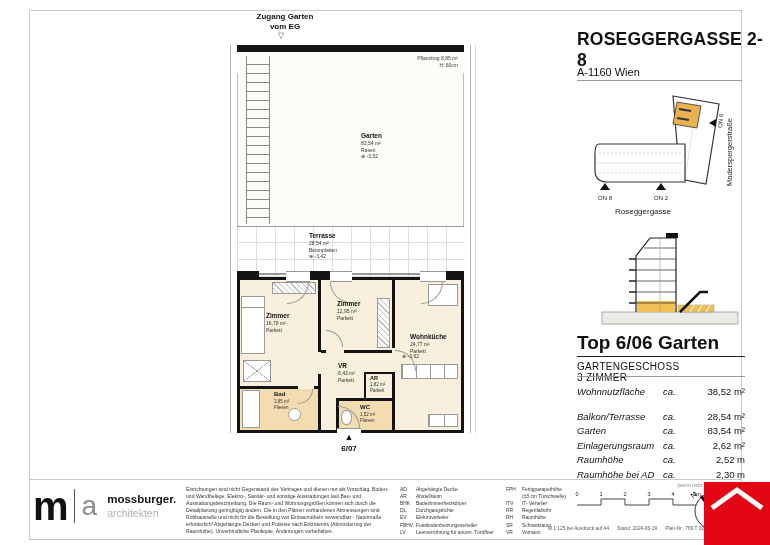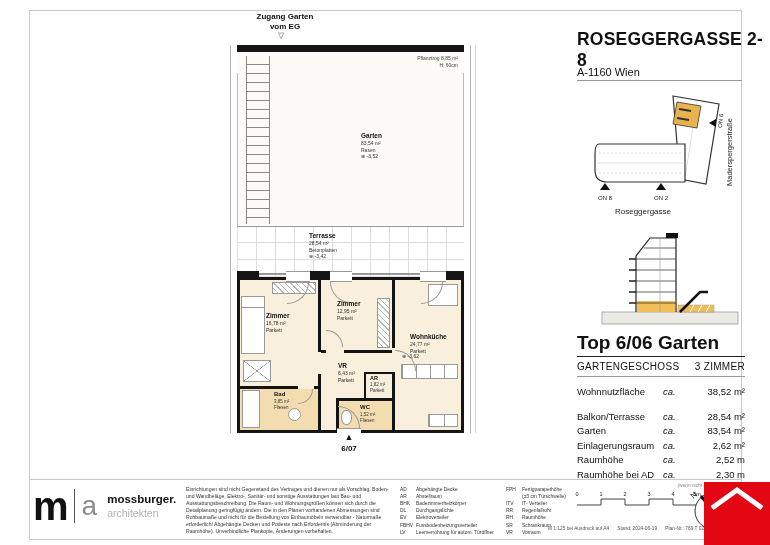--- a/index.html
+++ b/index.html
@@ -40,24 +40,24 @@
   .marker-tri{font-size:9px;color:#111;line-height:1;}
   .unitmark{font-size:8px;font-weight:bold;text-align:center;}
   .winline{position:absolute;background:#999;}
 
   
   .h-title{font-size:17.5px;font-weight:bold;letter-spacing:.2px;}
   .h-sub{font-size:11px;}
   .rule{position:absolute;border-top:1px solid #999;}
   .rule.dark{border-top:1.4px solid #222;}
   .unit-title{font-size:19px;font-weight:bold;}
-  .fl-row{display:flex;justify-content:space-between;font-size:10px;letter-spacing:.3px;}
+  .fl-row{display:flex;justify-content:space-between;font-size:10px;letter-spacing:.3px;flex-direction:column;}
   .tbl{width:168px;}
   .trow{display:flex;align-items:baseline;font-size:9.5px;margin-bottom:3.5px;}
-  .trow .lab{flex:1;}
+  .trow .lab{flex:1;font-style:italic;}
   .trow .ca{width:22px;text-align:left;font-style:italic;}
   .trow .val{width:60px;text-align:right;}
   .tgap{height:10px;}
   .tnote{font-size:4.8px;color:#888;text-align:right;margin-top:1px;}
 
   
   .logo{display:flex;align-items:center;}
   .logo .m{font-size:40px;font-weight:bold;line-height:.8;}
   .logo .bar{width:1px;height:34px;background:#555;margin:0 7px 0 5px;}
   .logo .a{font-size:28px;color:#8c8c8c;line-height:.8;}

